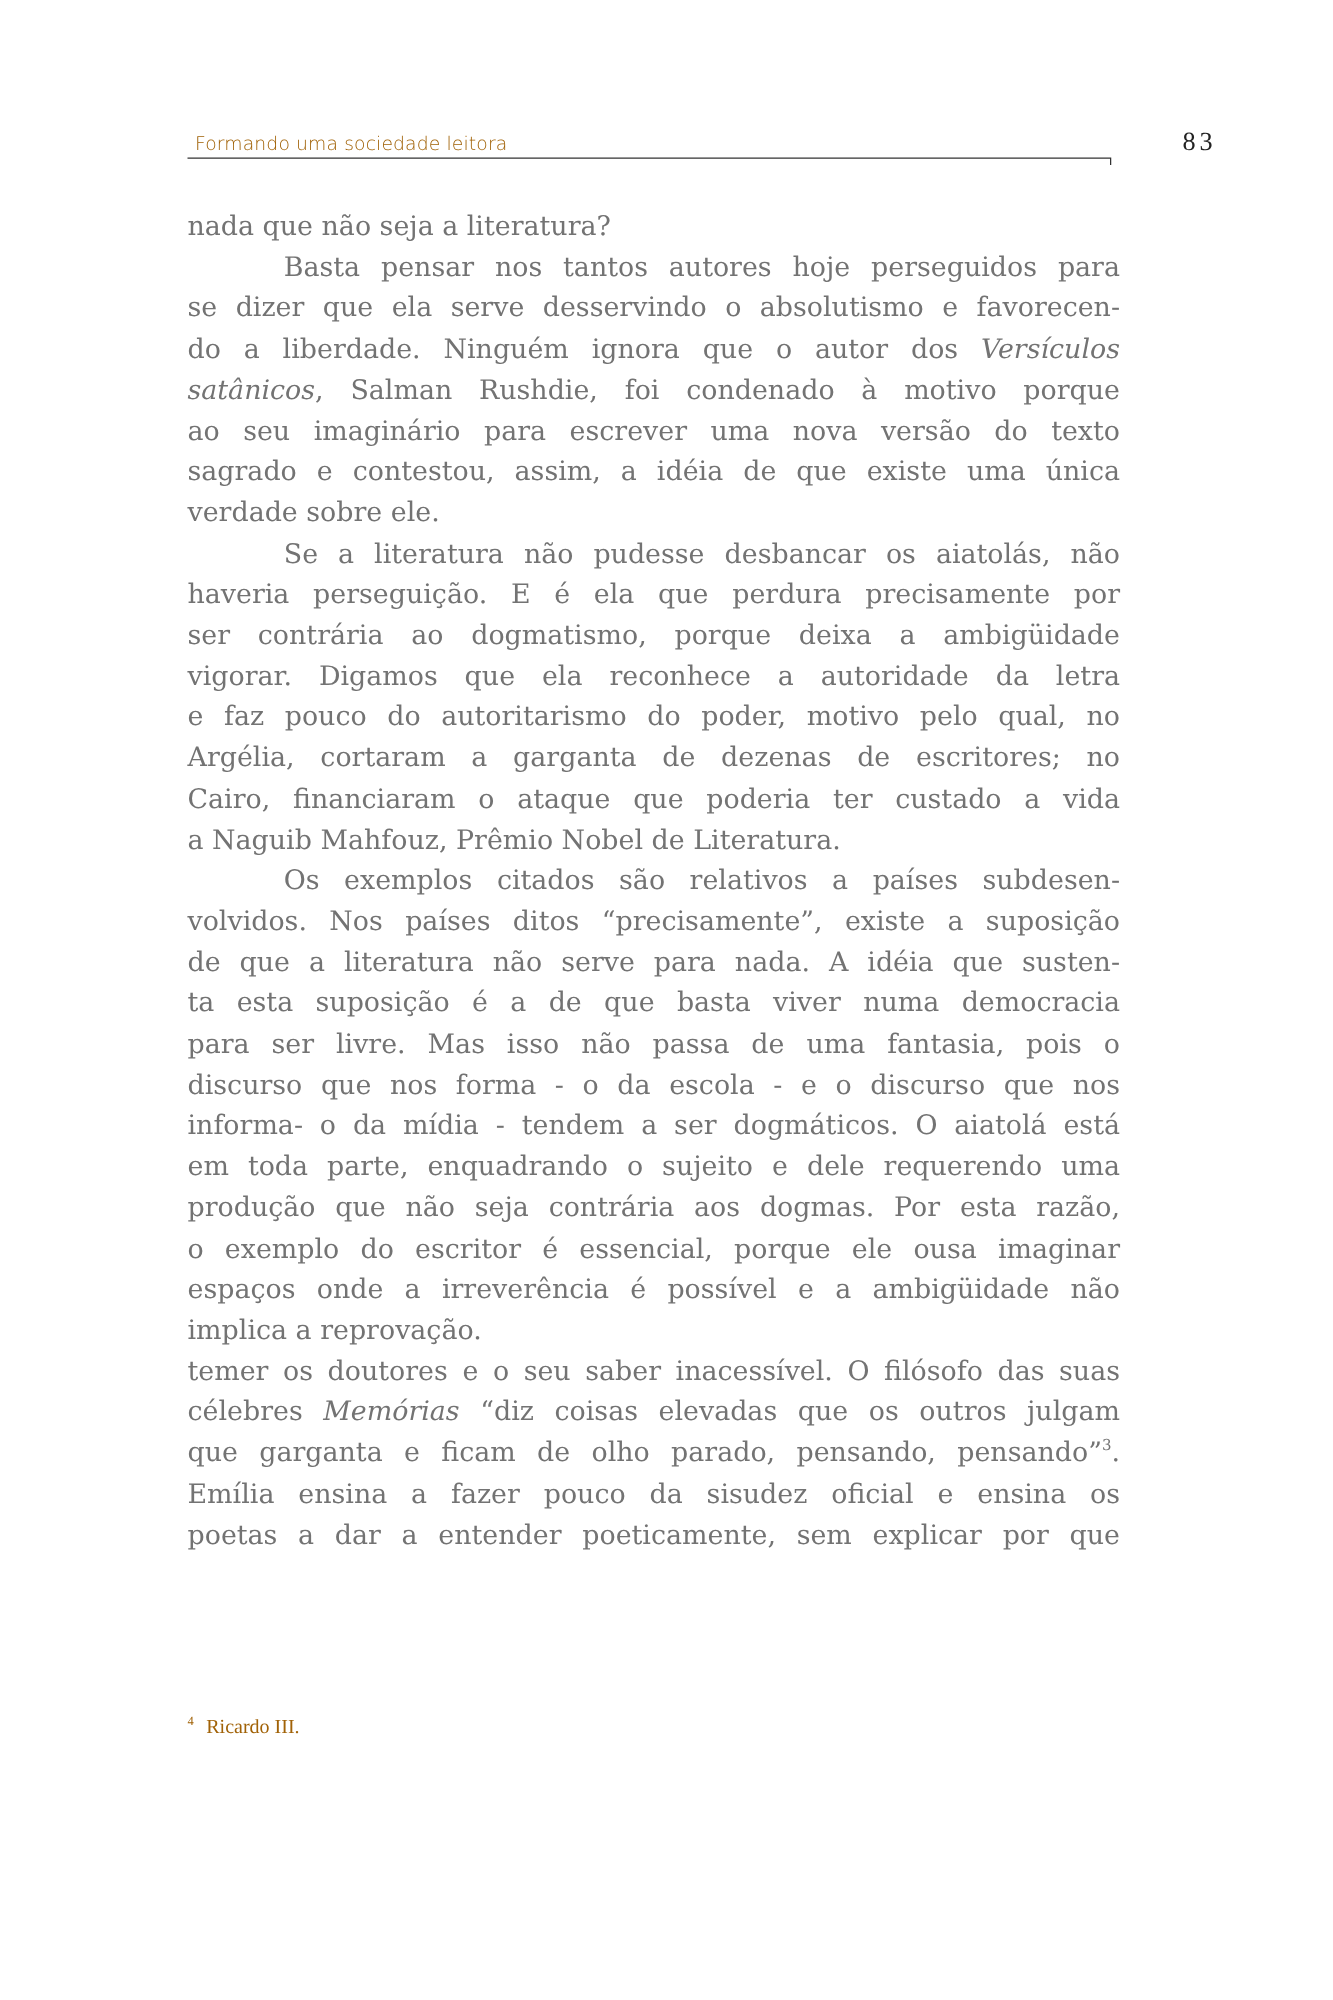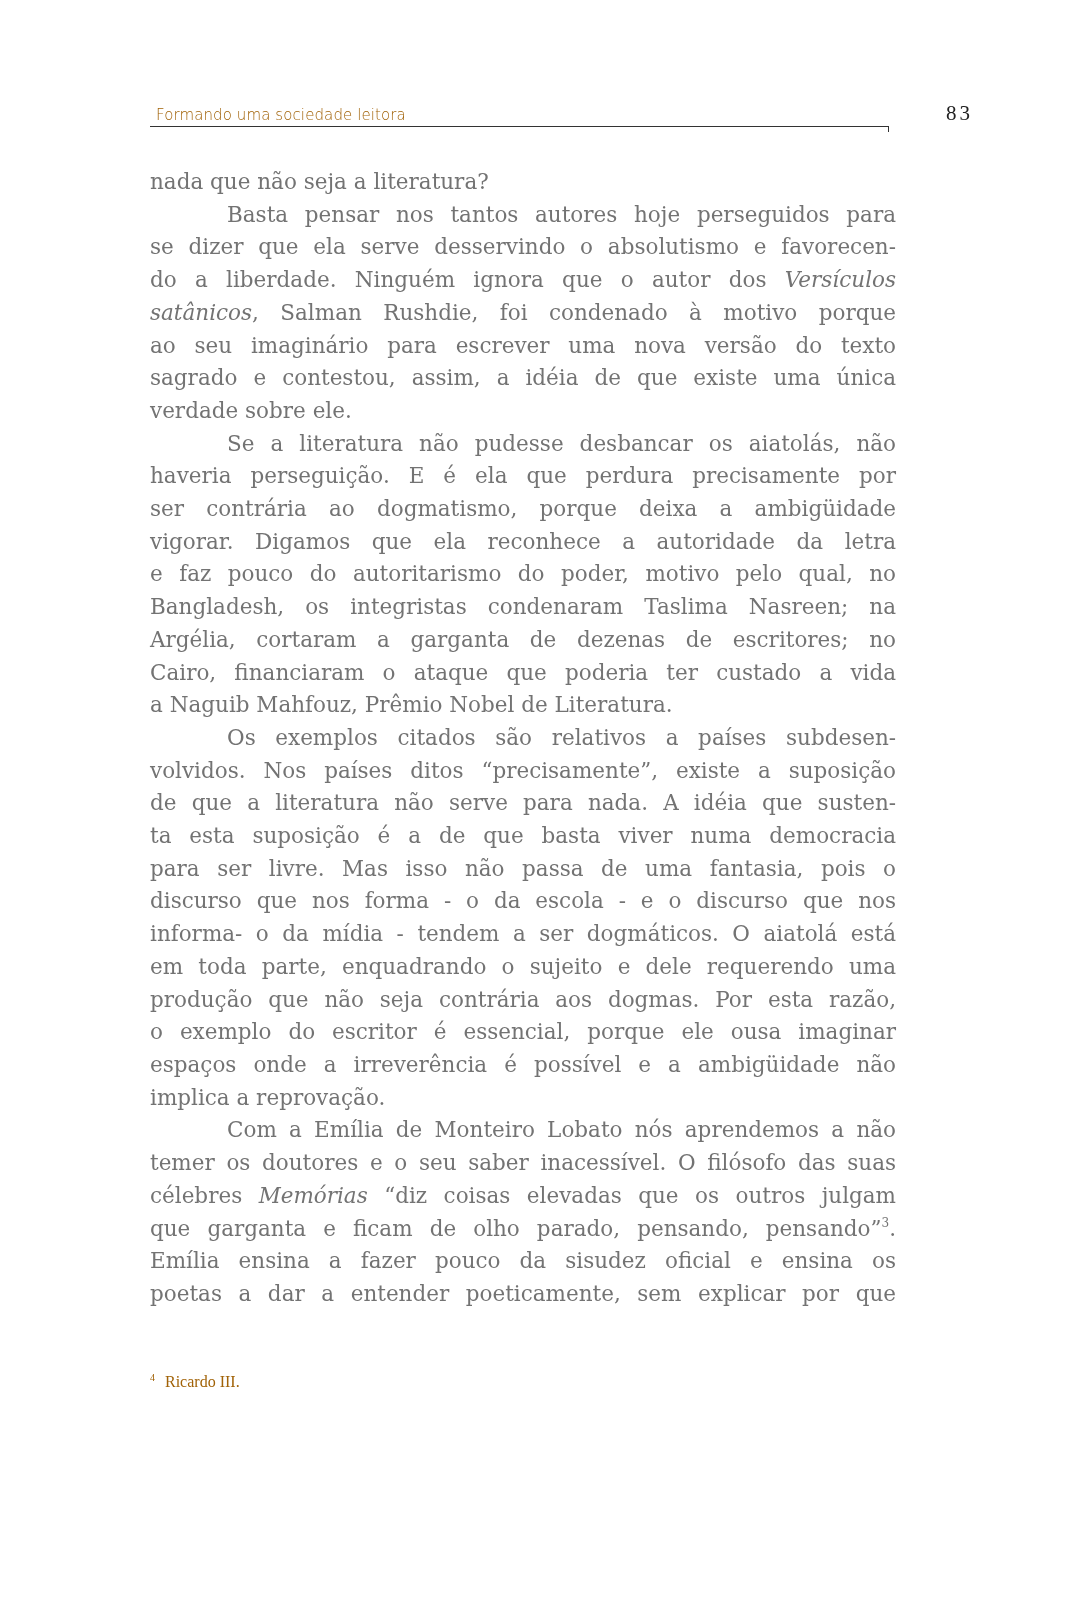--- a/index.html
+++ b/index.html
@@ -125,21 +125,20 @@
     <span class="line">sagrado e contestou, assim, a idéia de que existe uma única</span>
     <span class="line last">verdade sobre ele.</span>
   </p>
 
   <p>
     <span class="line indent">Se a literatura não pudesse desbancar os aiatolás, não</span>
     <span class="line">haveria perseguição. E é ela que perdura precisamente por</span>
     <span class="line">ser contrária ao dogmatismo, porque deixa a ambigüidade</span>
     <span class="line">vigorar. Digamos que ela reconhece a autoridade da letra</span>
     <span class="line">e faz pouco do autoritarismo do poder, motivo pelo qual, no</span>
-    <span class="line">Bangladesh, os integristas condenaram Taslima Nasreen; na</span>
     <span class="line">Argélia, cortaram a garganta de dezenas de escritores; no</span>
     <span class="line">Cairo, financiaram o ataque que poderia ter custado a vida</span>
     <span class="line last">a Naguib Mahfouz, Prêmio Nobel de Literatura.</span>
   </p>
 
   <p>
     <span class="line indent">Os exemplos citados são relativos a países subdesen-</span>
     <span class="line">volvidos. Nos países ditos “precisamente”, existe a suposição</span>
     <span class="line">de que a literatura não serve para nada. A idéia que susten-</span>
     <span class="line">ta esta suposição é a de que basta viver numa democracia</span>
@@ -147,21 +146,20 @@
     <span class="line">discurso que nos forma - o da escola - e o discurso que nos</span>
     <span class="line">informa- o da mídia - tendem a ser dogmáticos. O aiatolá está</span>
     <span class="line">em toda parte, enquadrando o sujeito e dele requerendo uma</span>
     <span class="line">produção que não seja contrária aos dogmas. Por esta razão,</span>
     <span class="line">o exemplo do escritor é essencial, porque ele ousa imaginar</span>
     <span class="line">espaços onde a irreverência é possível e a ambigüidade não</span>
     <span class="line last">implica a reprovação.</span>
   </p>
 
   <p>
-    <span class="line indent">Com a Emília de Monteiro Lobato nós aprendemos a não</span>
     <span class="line">temer os doutores e o seu saber inacessível. O filósofo das suas</span>
     <span class="line"><span>célebres </span><em>Memórias</em><span> “diz coisas elevadas que os outros julgam</span></span>
     <span class="line"><span>que garganta e ficam de olho parado, pensando, pensando”</span><sup>3</sup><span>.</span></span>
     <span class="line">Emília ensina a fazer pouco da sisudez oficial e ensina os</span>
     <span class="line">poetas a dar a entender poeticamente, sem explicar por que</span>
   </p>
 </div>
 
 <div class="footnote">
   <sup>4</sup><span>Ricardo III.</span>

